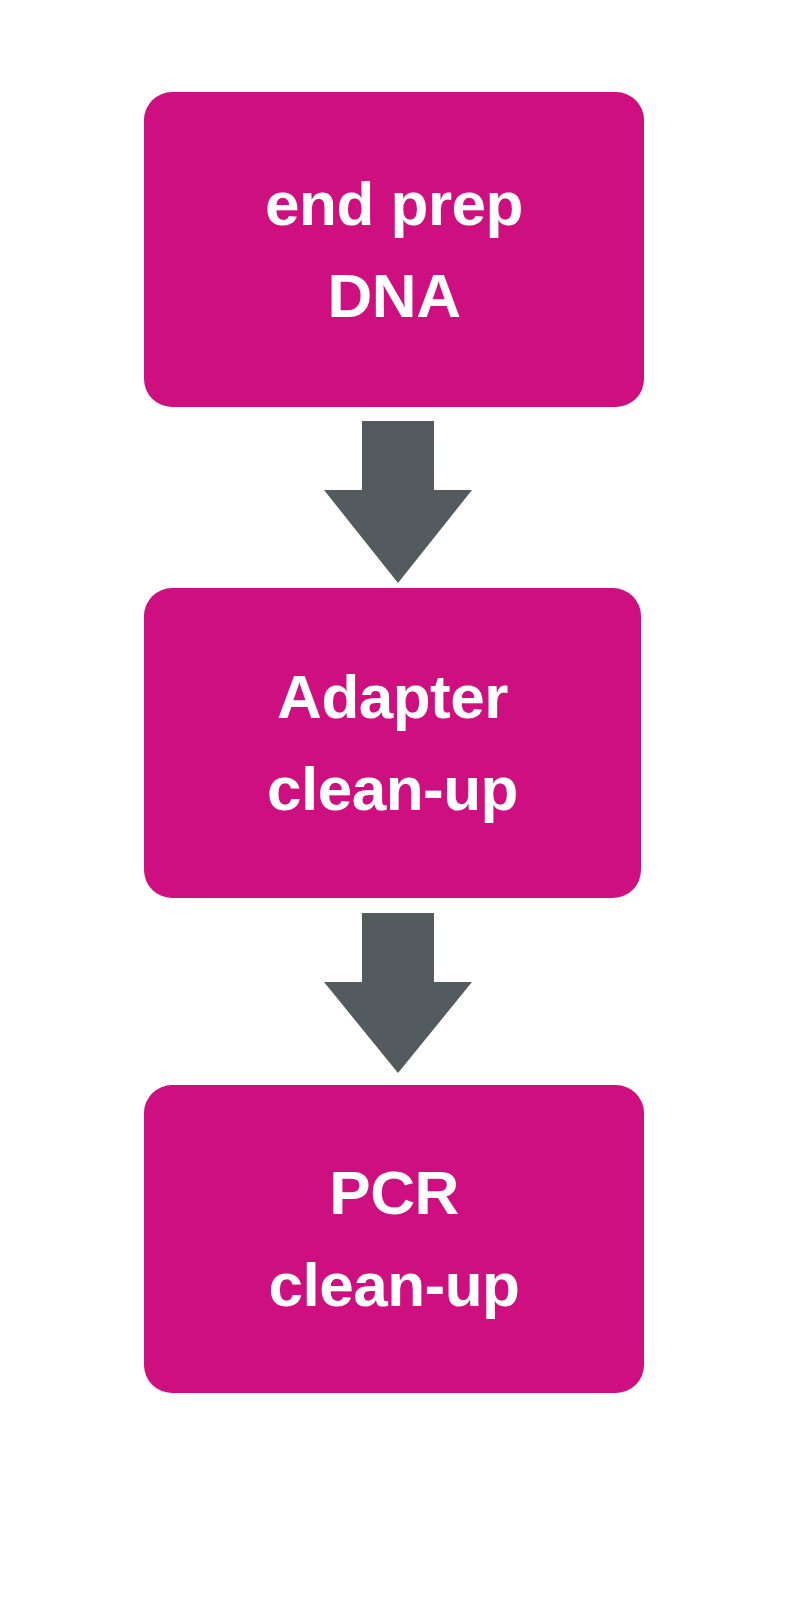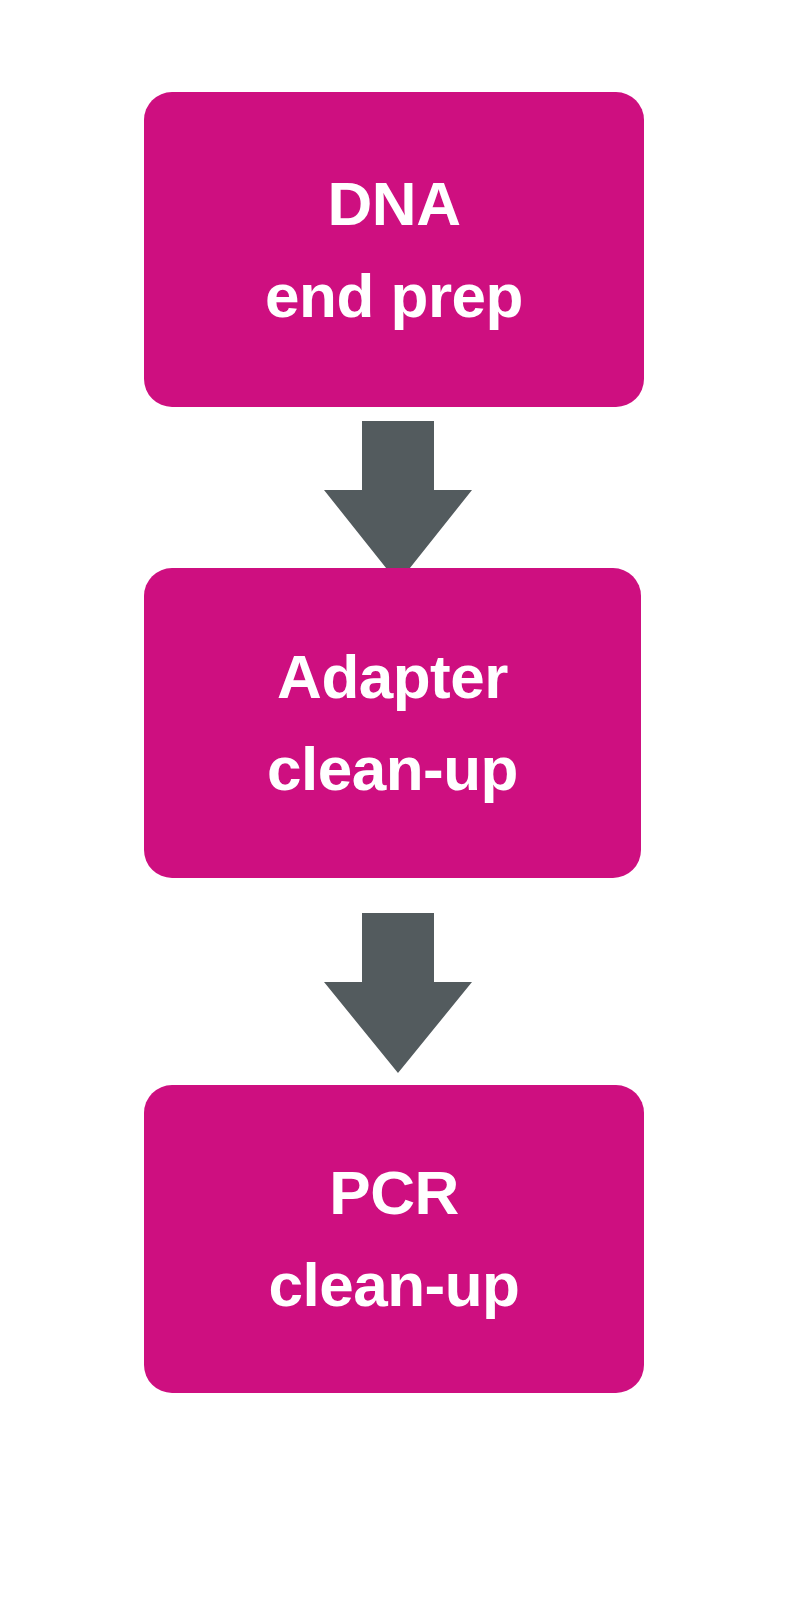--- a/index.html
+++ b/index.html
@@ -43,21 +43,21 @@
   .step-line {
     display: block;
     font-weight: bold;
     font-size: 62px;
     line-height: 92px;
     letter-spacing: -0.5px;
     white-space: nowrap;
   }
 
   #step-1 { left: 144px; top: 92px;   width: 500px; height: 315px; }
-  #step-2 { left: 144px; top: 568px;  width: 497px; height: 310px; }
+  #step-2 { left: 144px; top: 588px;  width: 497px; height: 310px; }
   #step-3 { left: 144px; top: 1085px; width: 500px; height: 308px; }
 
   
   #step-1 .step-stack { margin-top: 0px; }
 
   
   .arrow-connector {
     position: absolute;
     display: block;
   }
@@ -66,22 +66,22 @@
   .arrow-shape { fill: #535b5e; }
 </style>
 </head>
 <body>
 
 <div class="canvas">
   <div class="flow">
 
     <div class="step-box" id="step-1">
       <div class="step-stack">
+        <span class="step-line">end prep</span>
         <span class="step-line">DNA</span>
-        <span class="step-line">end prep</span>
       </div>
     </div>
 
     <svg class="arrow-connector" id="arrow-1" viewBox="0 0 156 168" width="156" height="168" xmlns="http://www.w3.org/2000/svg">
       <polygon class="arrow-shape" points="42,3 114,3 114,72 152,72 78,165 4,72 42,72"></polygon>
     </svg>
 
     <div class="step-box" id="step-2">
       <div class="step-stack">
         <span class="step-line">Adapter</span>

